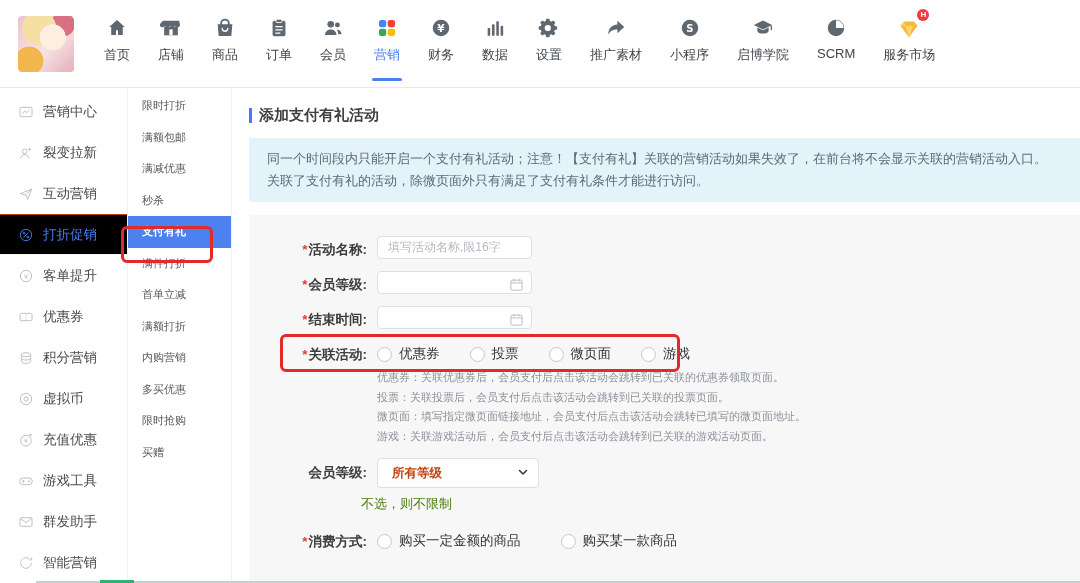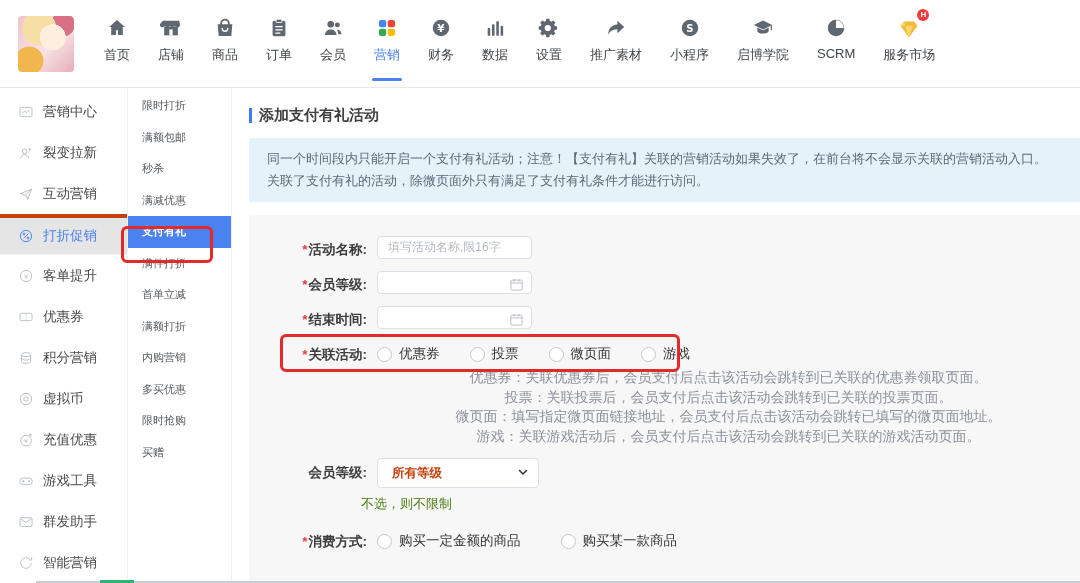--- a/index.html
+++ b/index.html
@@ -28,21 +28,21 @@
   .badge { position:absolute; top:-6px; right:-8px; width:12px; height:12px; border-radius:50%;
            background:#f23c3c; color:#fff; font-size:8px; font-weight:bold; line-height:12px; text-align:center; }
 
   
   .sidebar { position:absolute; top:89px; left:0; bottom:0; width:128px; background:#fff;
              border-right:1px solid #f0f0f0; padding-top:2px; }
   .side-item { height:41px; display:flex; align-items:center; padding-left:17px; gap:9px;
                font-size:13.5px; color:#4a4a4a; cursor:pointer; }
   .side-item .sicon { width:17px; height:17px; display:flex; align-items:center; justify-content:center; }
   .side-item .sicon svg { stroke:#b6bcc4; fill:none; stroke-width:1.4; }
-  .side-item.active { color:#4a7ef0; background:#e5e5e5; border-top:4px solid #c2410c; border-bottom:1px solid #f1f2f4; }
+  .side-item.active { color:#4a7ef0; background:#000000; border-top:1px solid #c2410c; border-bottom:1px solid #f1f2f4; }
   .side-item.active .sicon svg { stroke:#4a7ef0; }
   .sicon text { fill:#b6bcc4; stroke:none; font-family:"DejaVu Sans",sans-serif; }
 
   
   .submenu { position:absolute; top:89px; left:128px; bottom:0; width:104px; background:#fff;
              border-right:1px solid #f0f0f0; padding-top:1px; }
   .sub-item { height:31.5px; line-height:31.5px; padding-left:14px; font-size:11px; color:#55595e; cursor:pointer; white-space:nowrap; }
   .sub-item.active { background:#4b82f0; color:#fff; font-weight:bold; }
   .red-box-sub { position:absolute; left:-7px; top:137px; width:92px; height:37px;
                  border:3px solid #e22a2a; border-radius:6px; pointer-events:none; z-index:5; }
@@ -69,21 +69,21 @@
   .tinput::placeholder { color:#b5bac1; }
   .date-wrap { position:relative; }
   .date-wrap .cal { position:absolute; right:8px; top:6px; }
 
   .radio-row { display:flex; align-items:center; gap:0; padding-top:4px; }
   .radio-opt { display:flex; align-items:center; gap:7px; font-size:13.5px; color:#333; margin-right:30px; cursor:pointer; }
   .radio-circle { width:15px; height:15px; border-radius:50%; border:1px solid #c3c7cd; background:#fff; flex:0 0 auto; }
   .red-box-row { position:absolute; left:31px; top:-6px; width:400px; height:38px;
                  border:3px solid #e22a2a; border-radius:6px; pointer-events:none; z-index:5; }
 
-  .help-block { margin-left:128px; margin-top:2px; font-size:14px; color:#8b9199; line-height:19.5px;text-align:center; }
+  .help-block { margin-left:128px; margin-top:2px; font-size:11px; color:#8b9199; line-height:19.5px; }
   .hint { margin:7px 0 14px 112px; font-size:13px; color:#4d7c0f; }
 
   .select-box { width:162px; height:30px; background:#fff; border:1px solid #dcdfe6; border-radius:4px;
                 display:flex; align-items:center; justify-content:space-between; padding:0 9px 0 14px; cursor:pointer; }
   .select-box .sel-text { font-size:12.5px; font-weight:bold; color:#c2410c; }
 
   .bottom-line { position:absolute; left:36px; right:0; bottom:0; height:2px; background:#c9cdd2; }
   .bottom-accent { position:absolute; left:100px; bottom:0; width:34px; height:3px; background:#2bb573; z-index:6; }
 </style>
 </head>
@@ -373,22 +373,22 @@
           </svg>
       </span>
       <span>智能营销</span>
     </div>
 
   </div>
 
   <div class="submenu">
     <div class="sub-item">限时打折</div>
     <div class="sub-item">满额包邮</div>
+    <div class="sub-item">满减优惠</div>
     <div class="sub-item">秒杀</div>
-    <div class="sub-item">满减优惠</div>
     <div class="sub-item active">支付有礼</div>
     <div class="sub-item">满件打折</div>
     <div class="sub-item">首单立减</div>
     <div class="sub-item">满额打折</div>
     <div class="sub-item">内购营销</div>
     <div class="sub-item">多买优惠</div>
     <div class="sub-item">限时抢购</div>
     <div class="sub-item">买赠</div>
     <div class="red-box-sub"></div>
   </div>

